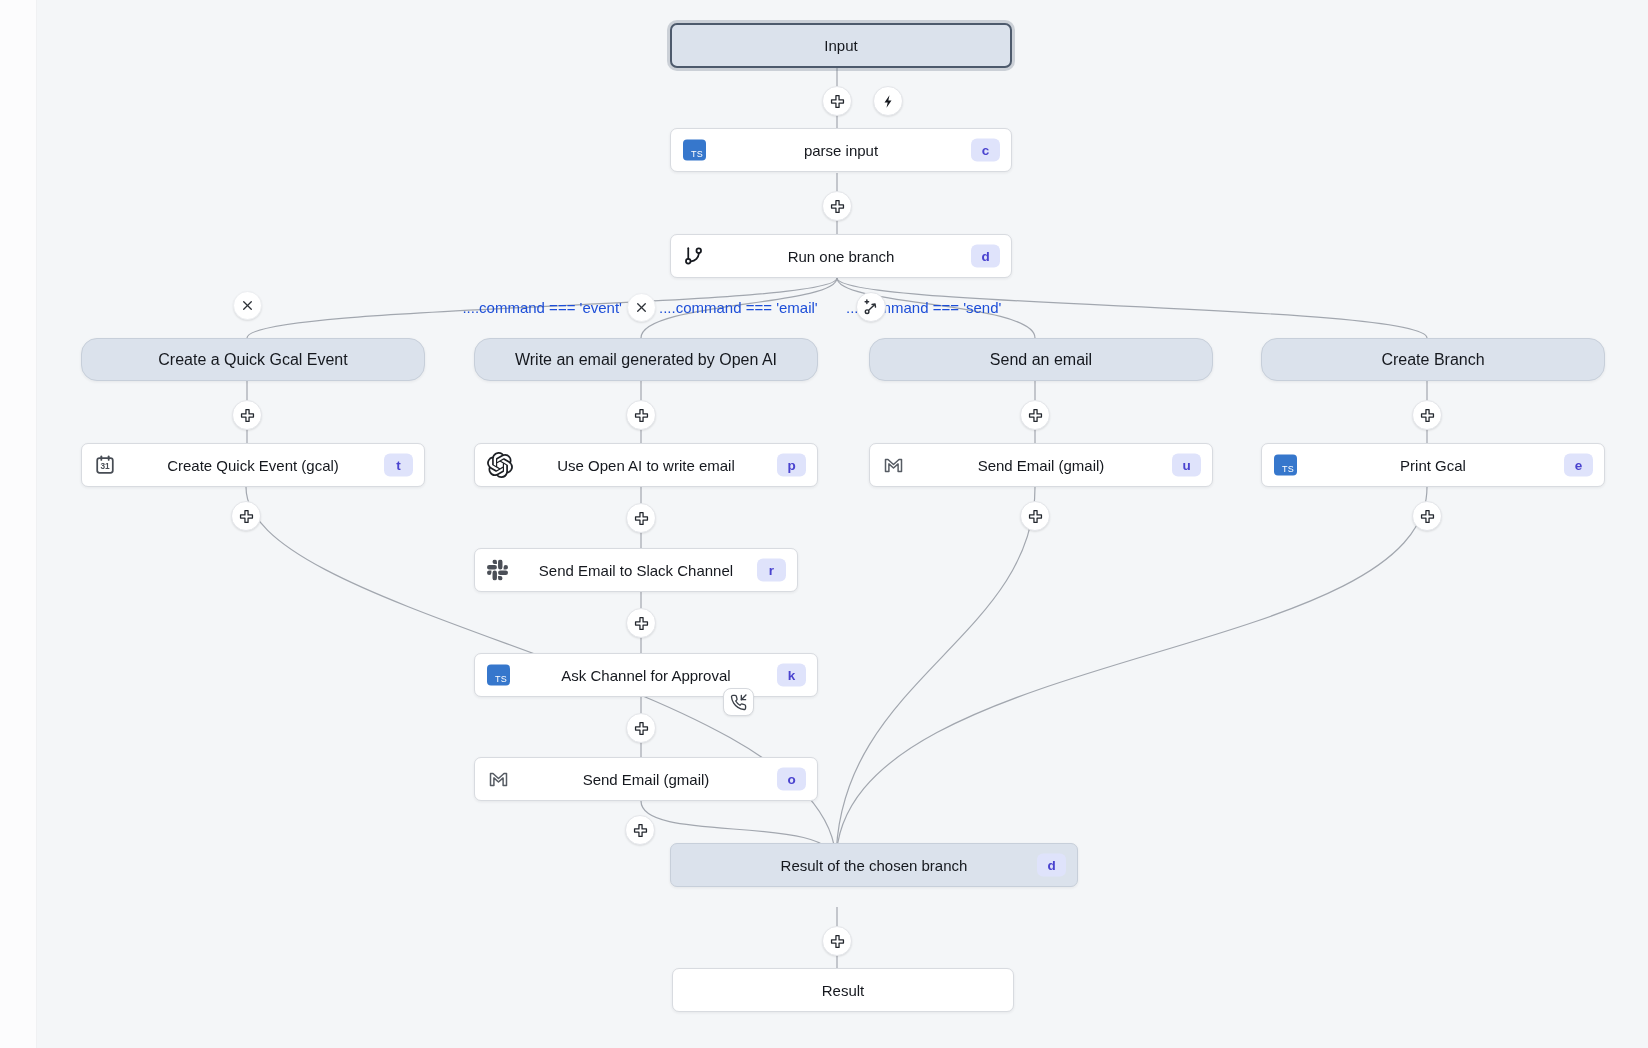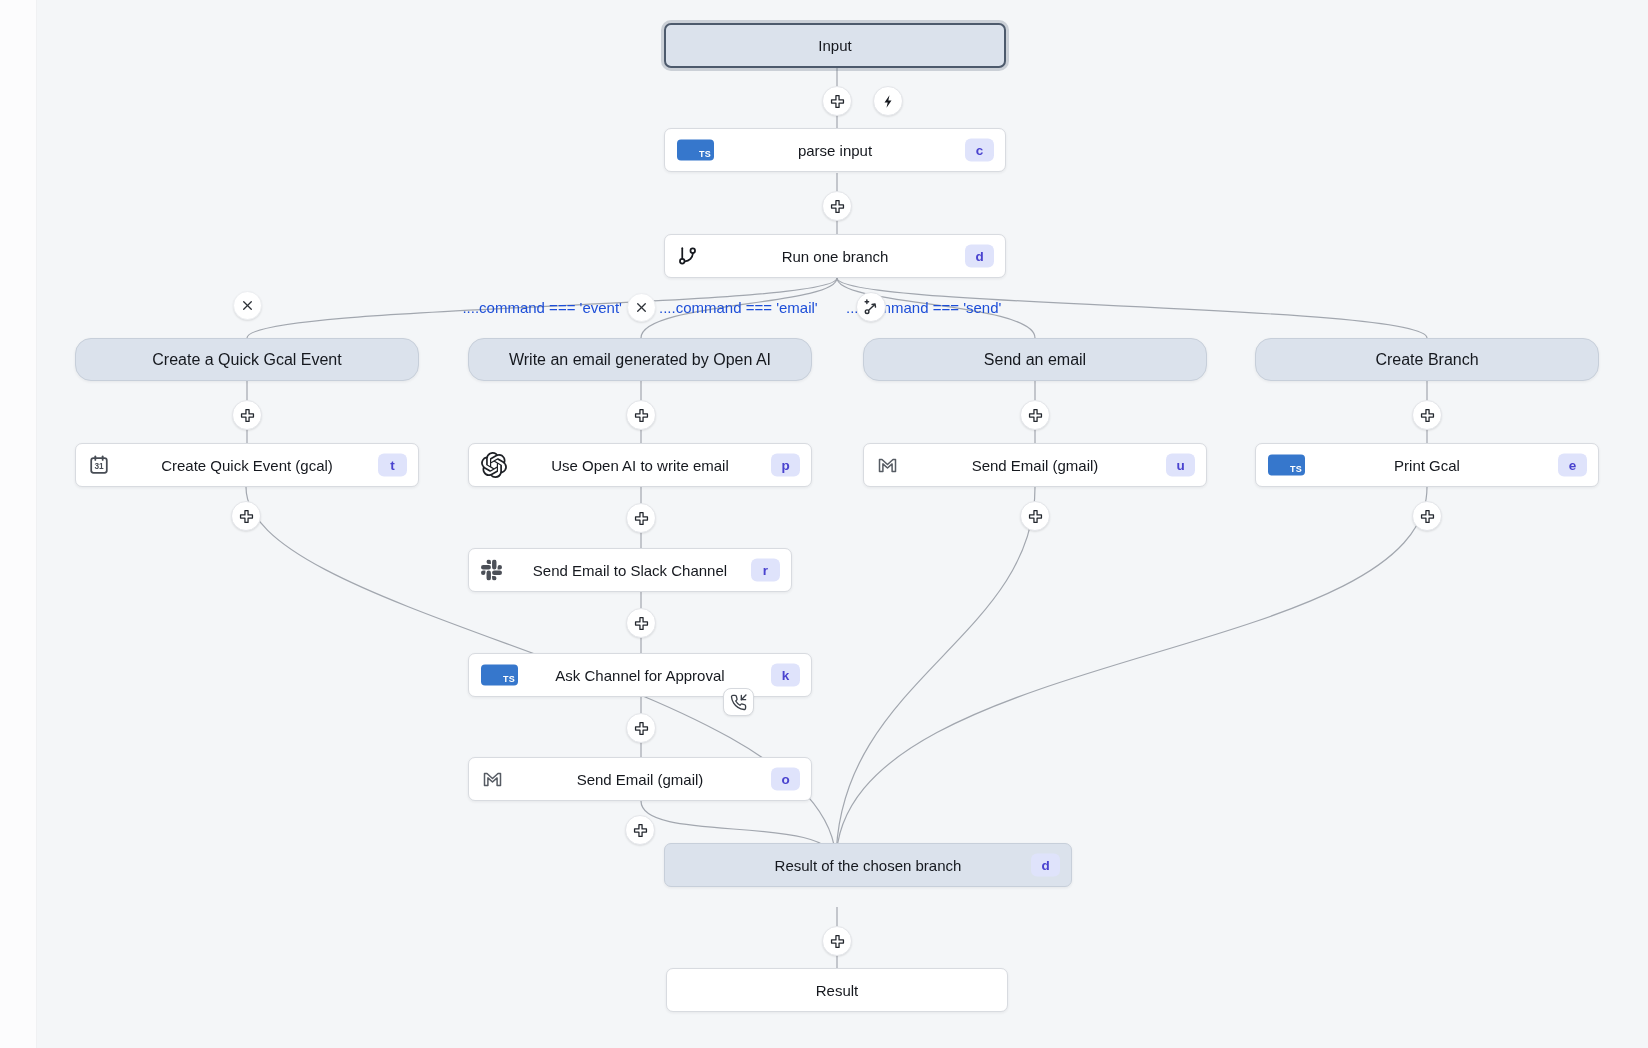--- a/index.html
+++ b/index.html
@@ -11,34 +11,34 @@
     position:relative;
   }
   #left-strip{position:absolute;left:0;top:0;width:36px;height:1048px;background:#fcfcfd;border-right:1px solid #f0f1f3;}
   #edges{position:absolute;left:0;top:0;z-index:1;}
   #edges path{fill:none;stroke:#a2a7af;stroke-width:1.2;}
   .node{
     position:absolute;z-index:3;height:44px;width:342px;
     background:#ffffff;border:1px solid #d8dbe0;border-radius:7px;
     box-shadow:0 1px 3px rgba(25,30,40,.07);
     display:flex;align-items:center;justify-content:center;
-    font-size:15px;cursor:pointer;box-sizing:border-box;
+    font-size:15px;cursor:pointer;box-sizing:border-box;margin-left:6px;
   }
   .node .label{pointer-events:none;}
   .header-node{background:#dbe2ec;border-color:#c7cfda;border-radius:16px;height:43px;width:344px;font-size:16px;}
   .slate-node{background:#dbe2ec;border-color:#c7cfda;}
   .selected-node{background:#dbe2ec;border:2px solid #4d5a6c;box-shadow:0 0 0 3px rgba(96,110,130,.28);height:45px;}
   .badge{
     position:absolute;right:11px;top:50%;transform:translateY(-50%);
     min-width:29px;height:23px;border-radius:6px;background:#dfe3fb;color:#4a43cf;
     font-weight:bold;font-size:13.5px;display:flex;align-items:center;justify-content:center;
   }
   .nicon{position:absolute;left:12px;top:50%;transform:translateY(-50%);display:flex;align-items:center;justify-content:center;}
-  .ts-icon{width:37px;height:21px;border-radius:4px;background:#3677cc;color:#fff;
-    font-size:9px;font-weight:bold;display:flex;align-items:flex-end;justify-content:flex-end;
+  .ts-icon{width:23px;height:21px;border-radius:4px;background:#3677cc;color:#fff;
+    font-size:9px;font-weight:normal;display:flex;align-items:flex-end;justify-content:flex-end;
     padding:0 3px 2px 0;box-sizing:border-box;letter-spacing:.3px;}
   .circle-btn{
     position:absolute;z-index:4;width:30px;height:30px;border-radius:50%;
     background:#fff;border:1px solid #e4e6ea;box-shadow:0 1px 2px rgba(0,0,0,.10);
     display:flex;align-items:center;justify-content:center;cursor:pointer;box-sizing:border-box;
   }
   .x-btn{width:29px;height:29px;border-color:#eceef1;}
   .cond{
     position:absolute;z-index:3;top:298px;height:19px;line-height:19px;
     font-size:15px;color:#1d4ed8;white-space:nowrap;

